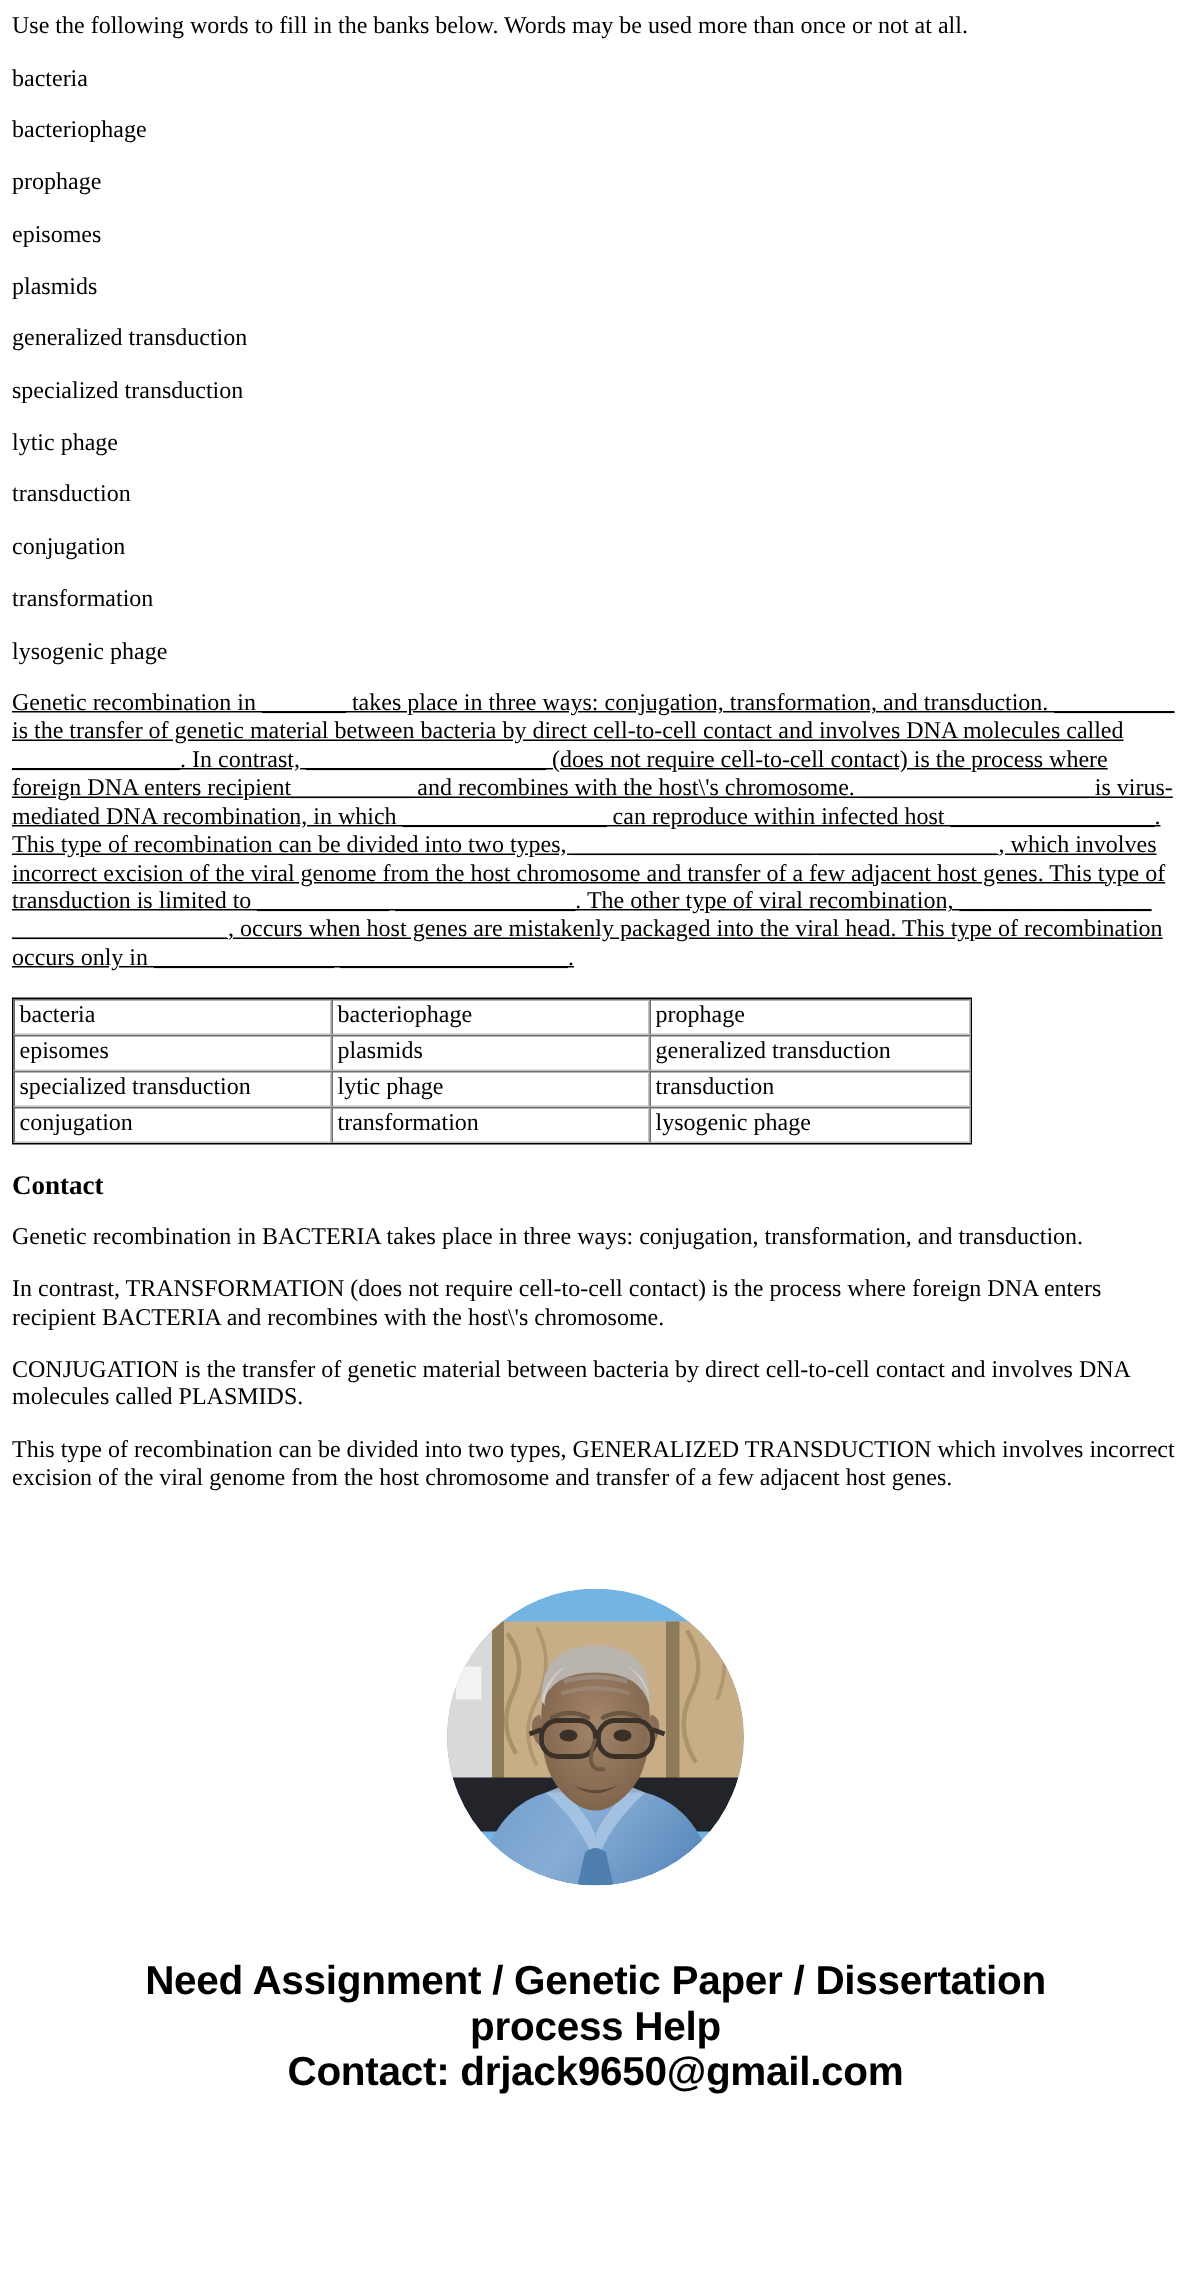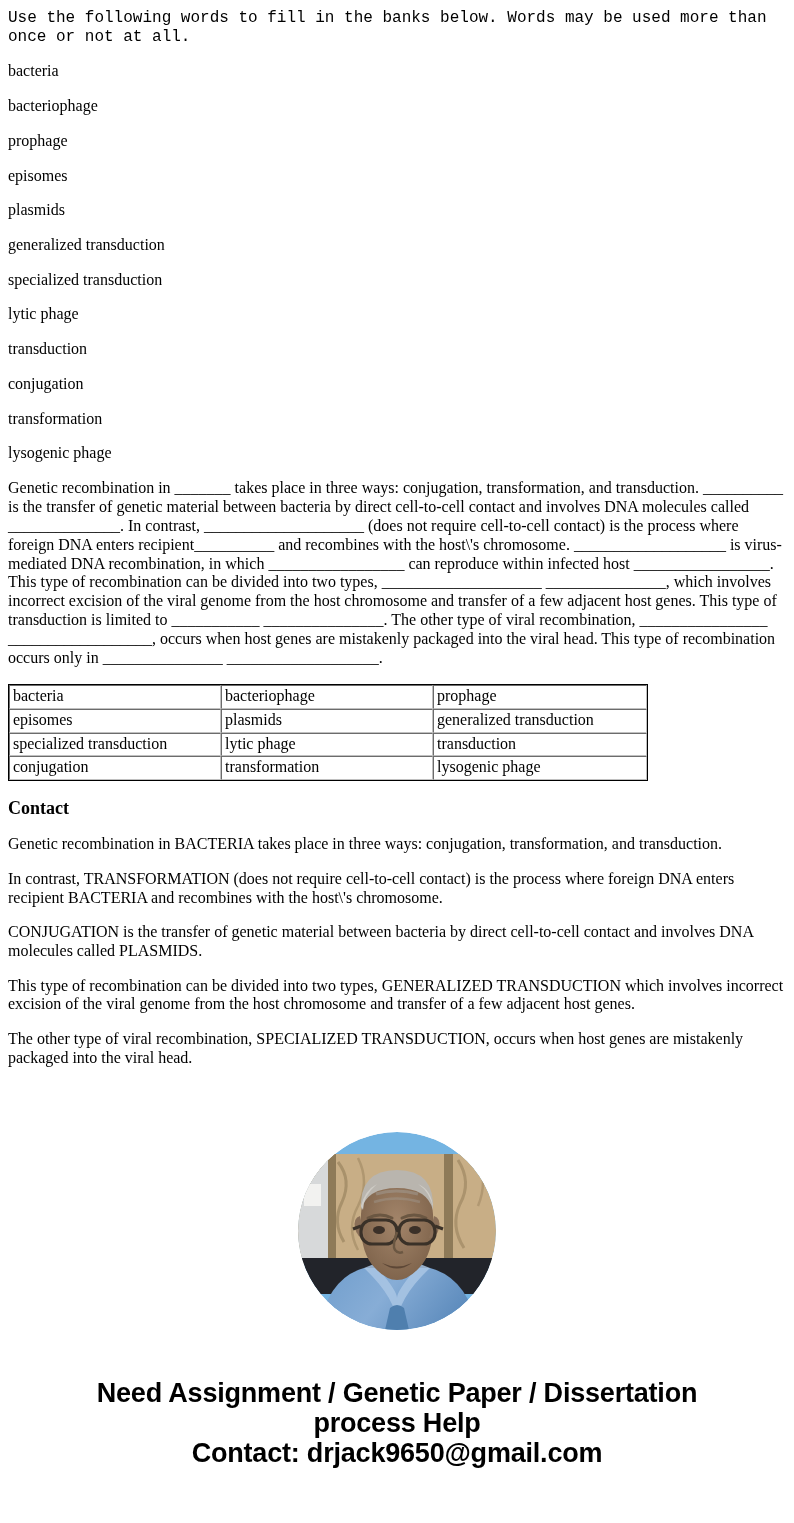--- a/index.html
+++ b/index.html
@@ -28,25 +28,25 @@
     text-align: left;
   }
   p.word {
     margin: 16px 0;
     line-height: 1.17;
     font-size: 16px;
   }
   p.intro {
     margin: 9px 0 16px 0;
     line-height: 1.17;
-    font-family: Liberation Mono, monospace;
   }
   p.cloze {
     margin: 16px 0;
     line-height: 1.18;
+    text-decoration: underline;
   }
   h3.solution-heading {
     font-size: 18px;
     font-weight: bold;
     margin: 18px 0 14px 0;
     line-height: 1.1;
   }
   table.wordbank {
     border-collapse: separate;
     border-spacing: 0;
@@ -150,21 +150,20 @@
     </tbody>
   </table>
 
   <h3 class="solution-heading">Contact</h3>
 
   <div>
     <p class="txt">Genetic recombination in BACTERIA takes place in three ways: conjugation, transformation, and transduction.</p>
     <p class="txt">In contrast, TRANSFORMATION (does not require cell-to-cell contact) is the process where foreign DNA enters recipient BACTERIA and recombines with the host\'s chromosome.</p>
     <p class="txt">CONJUGATION is the transfer of genetic material between bacteria by direct cell-to-cell contact and involves DNA molecules called PLASMIDS.</p>
     <p class="txt">This type of recombination can be divided into two types, GENERALIZED TRANSDUCTION which involves incorrect excision of the viral genome from the host chromosome and transfer of a few adjacent host genes.</p>
-    <p class="txt">The other type of viral recombination, SPECIALIZED TRANSDUCTION, occurs when host genes are mistakenly packaged into the viral head.</p>
   </div>
 
   <div class="avatar-wrap">
     <div class="avatar">
       <svg width="198" height="198" viewBox="0 0 198 198">
         <defs>
           <clipPath id="circ">
               <circle cx="99" cy="99" r="99"></circle>
             </clipPath>
           <radialGradient id="faceg" cx="50%" cy="45%" r="62%">

